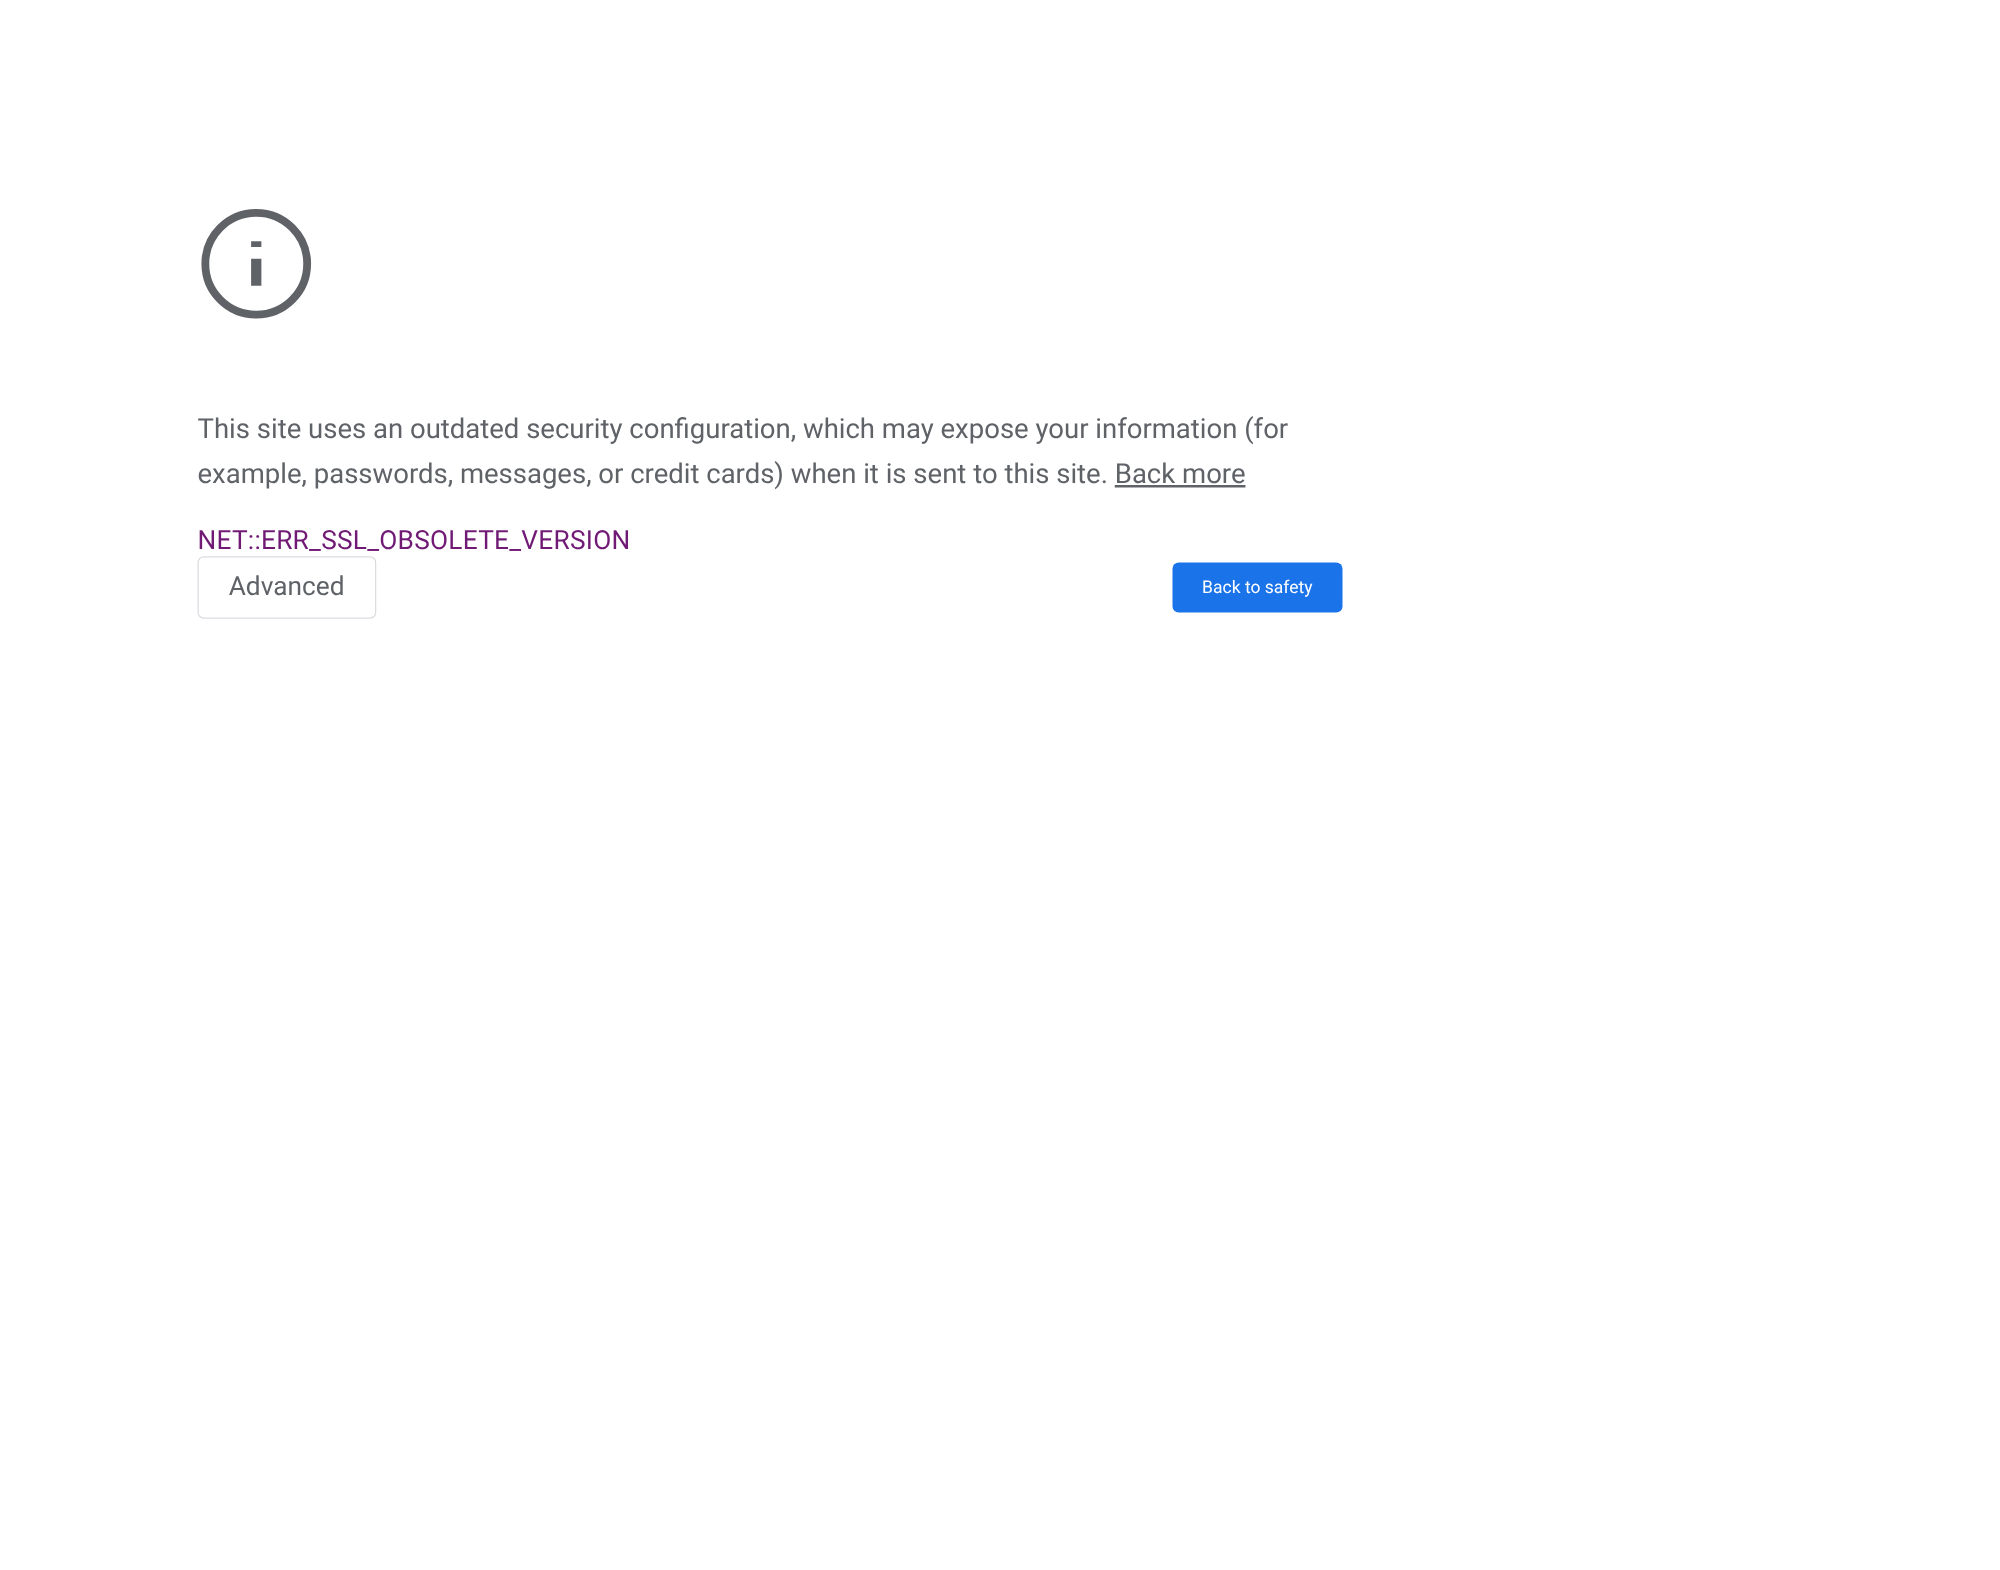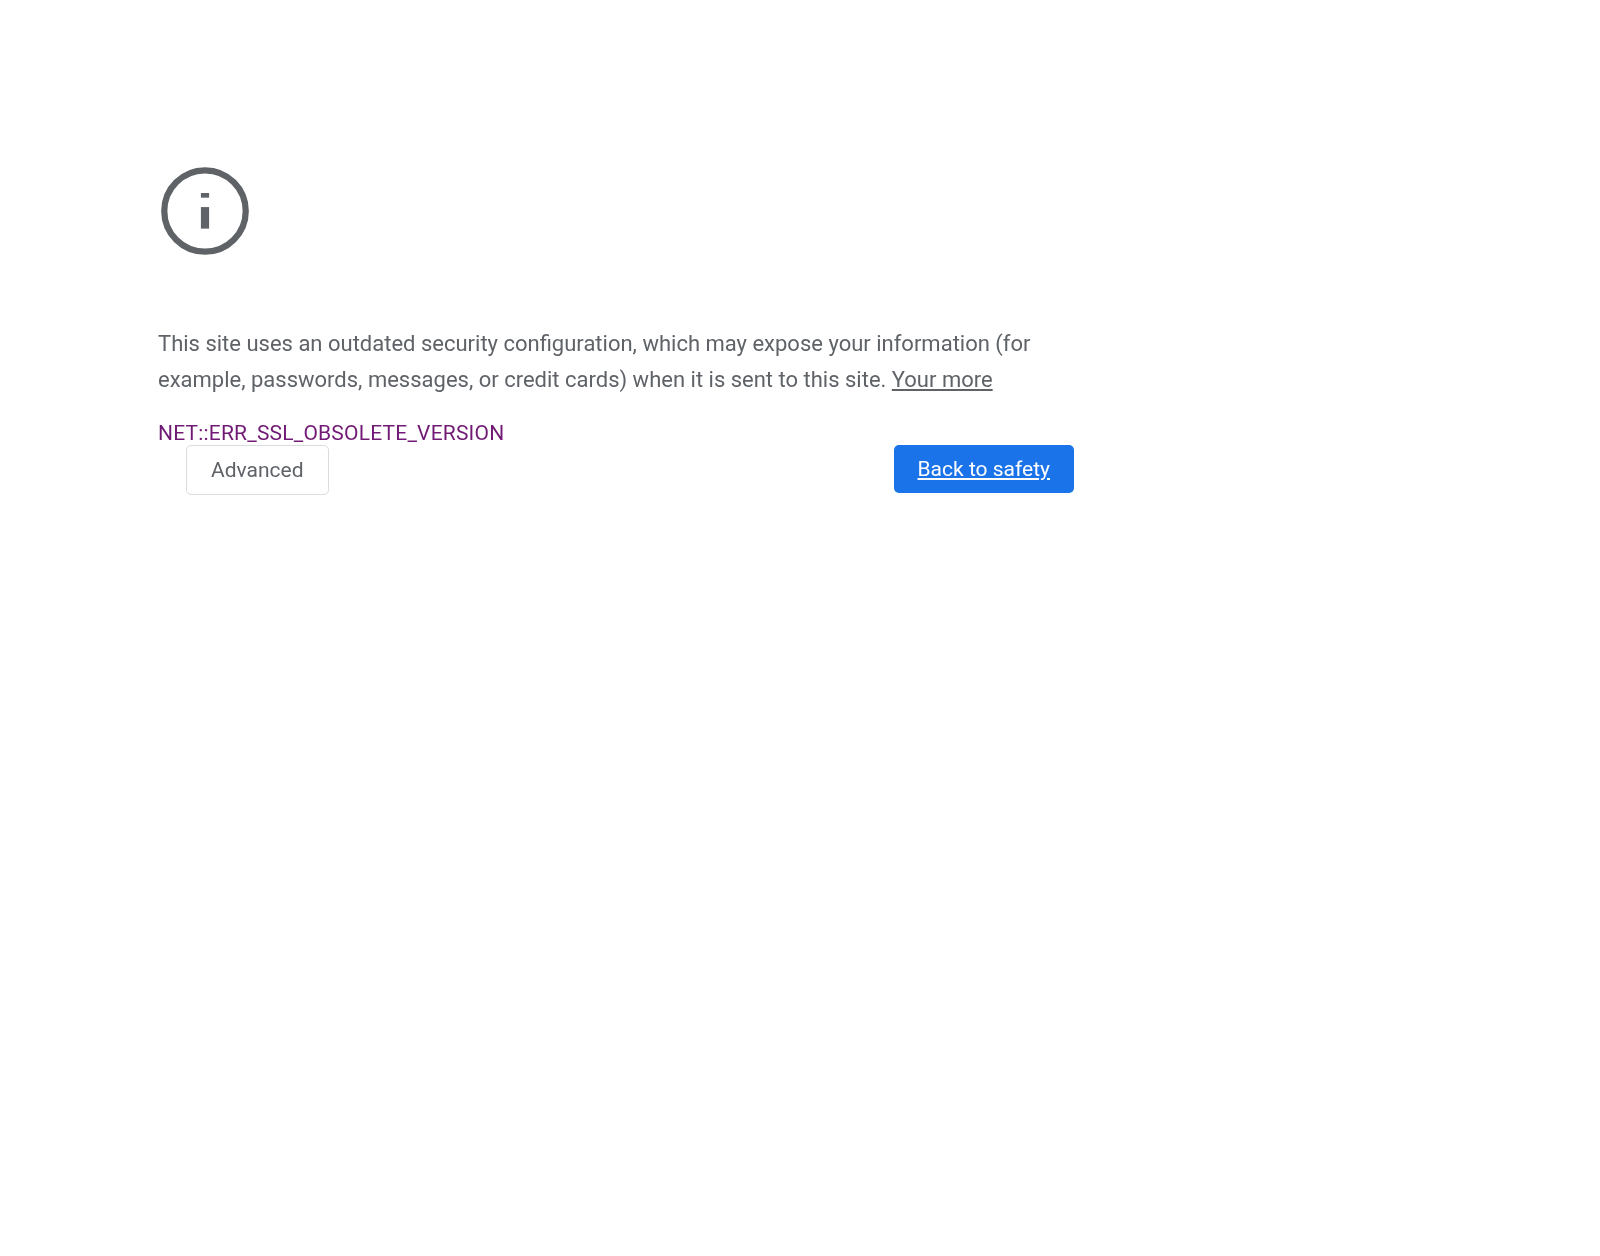--- a/index.html
+++ b/index.html
@@ -46,60 +46,58 @@
       cursor: pointer;
     }
     .error-code {
       font-size: 21px;
       color: #701a75;
       letter-spacing: 0.2px;
     }
     .button-row {
       display: flex;
       justify-content: space-between;
-      align-items: flex-start;
-      margin-left: 28px;
+      align-items: center;
     }
     .btn-advanced {
       background: #ffffff;
       border: 1px solid #dadce0;
       color: #5f6368;
       font-size: 21px;
       padding: 12px 24px;
       border-radius: 5px;
       cursor: pointer;
       font-family: inherit;
     }
     .btn-primary {
       background: #1a73e8;
       border: none;
       color: #ffffff;
-      font-size: 21px;
+      font-size: 14px;
       padding: 12px 24px;
       border-radius: 5px;
       cursor: pointer;
       font-family: inherit;
-      text-decoration: underline;
     }
   </style>
 </head>
 <body>
 
 <div class="container">
   <div class="icon-wrap">
     <svg class="info-icon-svg" viewBox="0 0 24 24" fill="none" stroke="#5f6368" stroke-width="1.6">
       <circle cx="12" cy="12" r="10.4"></circle>
       <line x1="12" y1="11" x2="12" y2="16.5" stroke-width="2.1"></line>
       <line x1="12" y1="7.4" x2="12" y2="8.6" stroke-width="2.1"></line>
     </svg>
   </div>
 
 
   <p class="description">
-    <span>This site uses an outdated security configuration, which may expose your information (for example, passwords, messages, or credit cards) when it is sent to this site. </span><a class="learn-more">Your more</a>
+    <span>This site uses an outdated security configuration, which may expose your information (for example, passwords, messages, or credit cards) when it is sent to this site. </span><a class="learn-more">Back more</a>
   </p>
 
   <p class="error-code">NET::ERR_SSL_OBSOLETE_VERSION</p>
 
   <div class="button-row">
     <button class="btn-advanced">Advanced</button>
     <button class="btn-primary">Back to safety</button>
   </div>
 </div>
 

